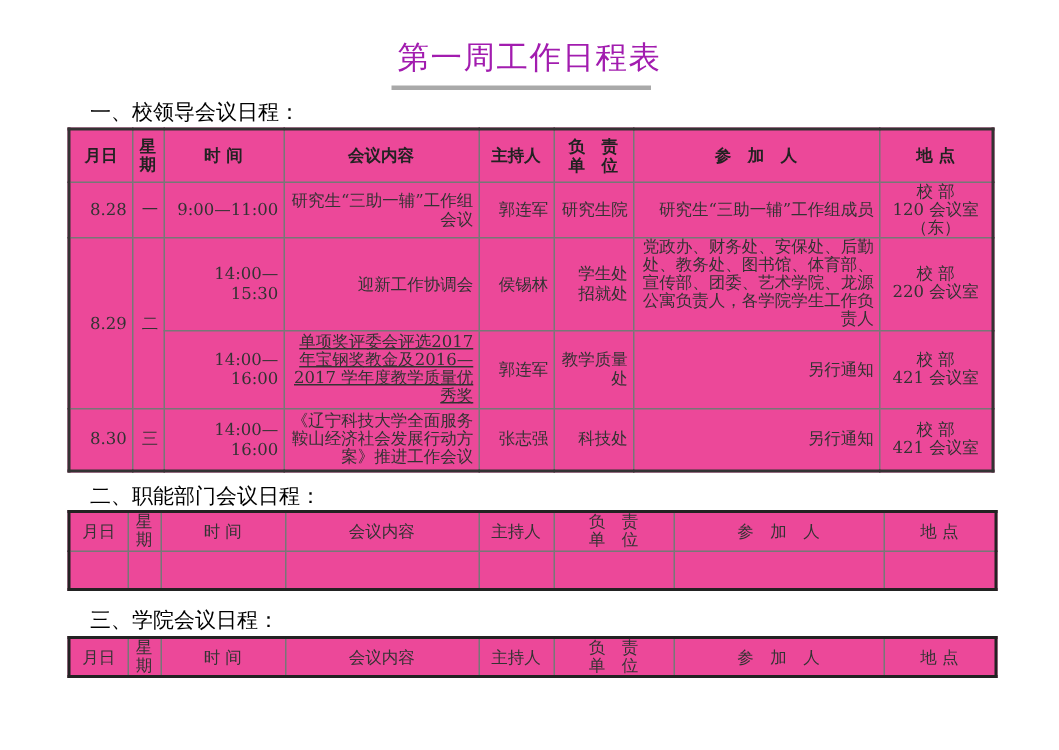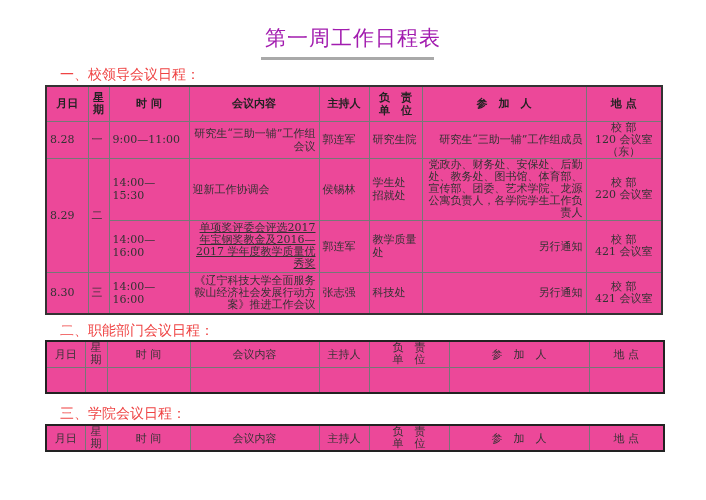--- a/index.html
+++ b/index.html
@@ -1,27 +1,27 @@
 <!DOCTYPE html>
 <html><head>
 <meta charset="utf-8">
 <style>
   html,body{margin:0;padding:0;background:#fff;}
   body{width:706px;height:500px;position:relative;overflow:hidden;font-family:"DejaVu Serif","Liberation Serif",serif;color:#222;}
   .title{position:absolute;left:0;width:706px;top:24px;text-align:center;font-size:21px;font-family:"DejaVu Sans","Liberation Sans",sans-serif;letter-spacing:1px;color:#a21caf;}
   .title-rule{position:absolute;left:261px;width:173px;top:57px;height:3px;background:#a9a9a9;}
-  .section{position:absolute;left:60px;font-size:14px;font-family:"DejaVu Sans","Liberation Sans",sans-serif;color:#ef4444;}
+  .section{position:absolute;left:60px;font-size:14px;font-family:"DejaVu Sans","Liberation Sans",sans-serif;color:#000000;}
   table{position:absolute;border-collapse:collapse;table-layout:fixed;background:#ec4899;}
   td,th{border:1px solid #777;padding:0 3px;font-size:11px;line-height:13px;vertical-align:middle;font-weight:normal;color:#333;}
   table.t1{left:45px;top:85px;border:2px solid #333;}
   table.t2{left:45px;top:340px;border:2px solid #222;}
   table.t3{left:45px;top:424px;border:2px solid #222;}
   th{text-align:center;font-weight:bold;color:#222;}
   table.t2 th, table.t3 th{font-weight:normal;color:#333;}
-  .c{text-align:left;}
+  .c{text-align:right;}
   .l{text-align:right;}
   .loc{text-align:center;line-height:12px;margin-top:28px;}
 </style>
 </head>
 <body>
 
 <div class="title">第一周工作日程表</div>
 <div class="title-rule"></div>
 
 <div class="section" style="top:66px;">一、校领导会议日程：</div>

